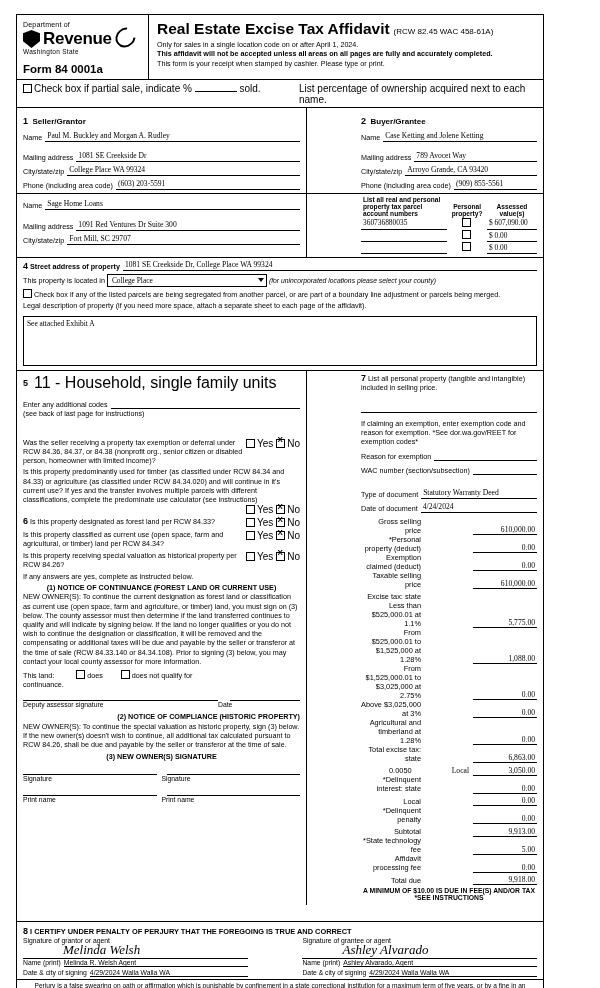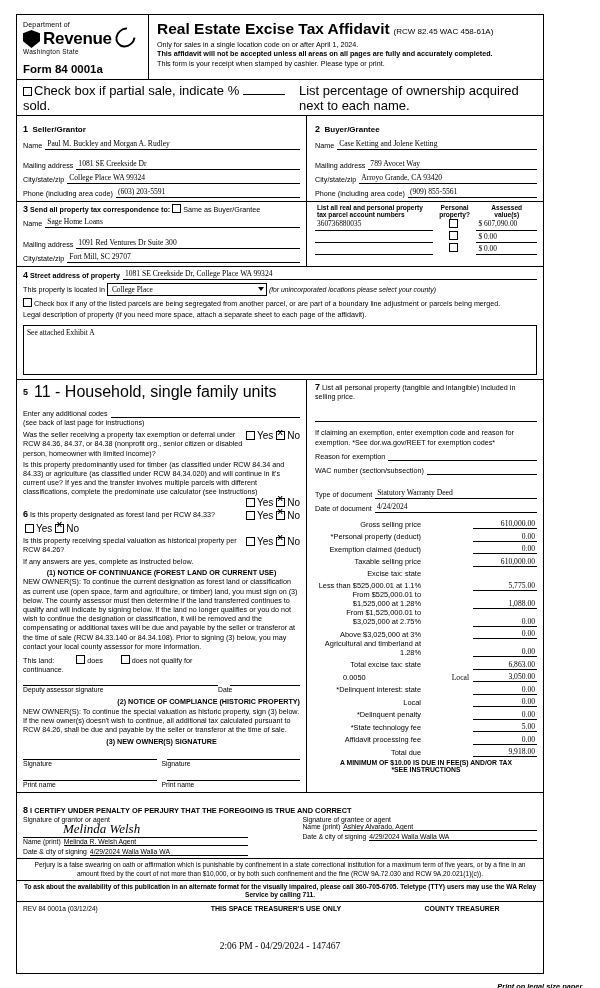--- a/index.html
+++ b/index.html
@@ -17,22 +17,22 @@
   .title{font-size:15.5px;font-weight:bold;display:inline-block;}
   .rcw{font-size:8px;display:inline-block;margin-left:4px;}
   .subtitle{font-size:7.2px;line-height:9.4px;margin-top:2px;}
   .subtitle b{font-weight:bold;}
   .lbl{font-size:7.2px;}
   .num{font-weight:bold;font-size:9px;}
   .ul{border-bottom:1px solid #000;display:inline-block;}
   .cb{display:inline-block;width:7px;height:7px;border:1px solid #000;vertical-align:-1px;margin-right:2px;background:#fff;}
   .cbx{position:relative;}
   .cbx:after{content:"X";position:absolute;left:0.4px;top:-3.4px;font-size:8px;font-weight:bold;line-height:8px;}
-  .sec{border-top:1px solid #000;}
-  .partial{padding:3px 6px 2px 6px;font-size:13px;display:flex;}
+  .sec{border-top:1px solid #000;gap:46px;}
+  .partial{padding:3px 6px 2px 6px;font-size:10px;display:flex;}
   .partial .left{width:276px;}
   .partial .right{flex:1;}
   .twocol{display:flex;}
   .colL{width:290px;border-right:1px solid #000;box-sizing:border-box;padding:2px 6px 3px 6px;}
   .colR{flex:1;box-sizing:border-box;padding:2px 6px 3px 8px;}
   .fl{display:flex;align-items:flex-end;font-size:7.2px;margin-top:3px;}
   .fl .t{white-space:nowrap;}
   .fl .line{flex:1;border-bottom:1px solid #000;margin-left:3px;position:relative;height:10px;}
   .fl .line span{position:absolute;left:2px;bottom:1px;font-size:7.6px;font-family:"Liberation Serif",serif;white-space:nowrap;}
   
@@ -47,21 +47,21 @@
   .legal{border:1px solid #000;height:44px;margin:3px 6px 4px 6px;font-size:7.4px;font-family:"Liberation Serif",serif;padding:2px 3px;}
   .yn{white-space:nowrap;font-size:10px;}
   .q{font-size:7.2px;line-height:9.2px;}
   
   .mt{width:100%;border-collapse:collapse;}
   .mt td{font-size:7.4px;padding:0;height:11.5px;vertical-align:bottom;}
   .mt td.l{text-align:right;padding-right:4px;}
   .mt td.v{width:62px;border-bottom:1px solid #000;text-align:right;font-family:"Liberation Serif",serif;font-size:7.6px;padding-right:2px;}
   .mt td.r{width:44px;border-bottom:1px solid #000;text-align:center;font-family:"Liberation Serif",serif;font-size:7.6px;}
   
-  .sigsec{border-top:1px solid #000;padding:12px 6px 2px 6px;}
+  .sigsec{border-top:1px solid #000;padding:4px 6px 2px 6px;margin-top:16px;}
   .sigrow{display:flex;font-size:7px;}
   .sigcol{width:50%;box-sizing:border-box;padding-right:10px;}
   .sigline{border-bottom:1px solid #000;height:14px;position:relative;}
   .sigline .hand{position:absolute;left:40px;bottom:0px;font-family:"Liberation Serif",serif;font-style:italic;font-size:13px;}
   .perjury{border-top:1px solid #000;font-size:6.6px;padding:2px 6px;line-height:8.2px;text-align:center;}
   .perjury b{font-weight:bold;}
   .treas{display:flex;border-top:1px solid #000;font-size:7px;}
   .treas div{padding:3px 6px;}
   .stamp{text-align:center;font-size:9.5px;font-family:"Liberation Serif",serif;margin-top:26px;}
   .footnote{display:flex;justify-content:space-between;font-size:7.4px;margin-top:8px;}
@@ -156,21 +156,20 @@
             <span class="t">Phone (including area code)</span>
             <span class="line">
               <span>(909) 855-5561</span>
             </span>
           </div>
       </div>
     </div>
 
     <div class="twocol sec">
       <div class="colL">
-        <div style="font-size:7.2px;"><span class="num">3</span> <b>Send all property tax correspondence to:</b> <span class="cb"></span><span>Same as Buyer/Grantee</span></div>
         <div class="fl">
             <span class="t">Name</span>
             <span class="line">
               <span>Sage Home Loans</span>
             </span>
           </div>
         <div class="fl" style="margin-top:10px;">
             <span class="t">Mailing address</span>
             <span class="line">
               <span>1091 Red Ventures Dr Suite 300</span>
@@ -235,37 +234,38 @@
           <span class="box">11 - Household, single family units</span>
         </div>
         <div class="fl" style="margin-top:6px;">
             <span class="t">Enter any additional codes</span>
             <span class="line">
               <span></span>
             </span>
           </div>
         <div class="q">(see back of last page for instructions)</div>
 
-        <div style="display:flex;margin-top:3px;">
+        <div style="display:flex;margin-top:20px;">
           <div class="q" style="flex:1;">Was the seller receiving a property tax exemption or deferral under RCW 84.36, 84.37, or 84.38 (nonprofit org., senior citizen or disabled person, homeowner with limited income)?</div>
           <div class="yn" style="padding-left:2px;white-space:nowrap;"><span class="cb"></span>Yes<span class="cb cbx" style="margin-left:3px;"></span>No</div>
         </div>
 
         <div style="display:flex;margin-top:2px;">
           <div class="q" style="flex:1;">
             <span>Is this property predominantly used for timber (as classified under RCW 84.34 and 84.33) or agriculture (as classified under RCW 84.34.020) and will continue in it's current use? If yes and the transfer involves multiple parcels with different classifications, complete the predominate use calculator (see instructions)</span>
           </div>
         </div>
         <div class="yn" style="text-align:right;"><span class="cb"></span>Yes<span class="cb cbx" style="margin-left:3px;"></span>No</div>
 
         <div style="display:flex;margin-top:2px;">
           <div class="q" style="flex:1;"><b><span class="num">6</span></b> <span>Is this property designated as forest land per RCW 84.33?</span></div>
           <div class="yn" style="padding-left:2px;"><span class="cb"></span>Yes<span class="cb cbx" style="margin-left:3px;"></span>No</div>
         </div>
         <div style="display:flex;margin-top:2px;">
+          <div class="q" style="flex:1;">Is this property classified as current use (open space, farm and agricultural, or timber) land per RCW 84.34?</div>
           <div class="yn" style="padding-left:2px;"><span class="cb"></span>Yes<span class="cb cbx" style="margin-left:3px;"></span>No</div>
         </div>
         <div style="display:flex;margin-top:2px;">
           <div class="q" style="flex:1;">Is this property receiving special valuation as historical property per RCW 84.26?</div>
           <div class="yn" style="padding-left:2px;"><span class="cb"></span>Yes<span class="cb cbx" style="margin-left:3px;"></span>No</div>
         </div>
         <div class="q" style="margin-top:3px;">If any answers are yes, complete as instructed below.</div>
         <div class="q" style="margin-top:2px;text-align:center;"><b>(1) NOTICE OF CONTINUANCE (FOREST LAND OR CURRENT USE)</b></div>
         <div class="q">NEW OWNER(S): To continue the current designation as forest land or classification as current use (open space, farm and agriculture, or timber) land, you must sign on (3) below. The county assessor must then determine if the land transferred continues to qualify and will indicate by signing below. If the land no longer qualifies or you do not wish to continue the designation or classification, it will be removed and the compensating or additional taxes will be due and payable by the seller or transferor at the time of sale (RCW 84.33.140 or 84.34.108). Prior to signing (3) below, you may contact your local county assessor for more information.</div>
         <div class="q" style="margin-top:4px;">
@@ -403,20 +403,25 @@
               </tr>
           <tr>
                 <td class="l">Local</td>
                 <td class="r" style="border:none;"></td>
                 <td class="v">0.00</td>
               </tr>
           <tr>
                 <td class="l">*Delinquent penalty</td>
                 <td class="r" style="border:none;"></td>
                 <td class="v">0.00</td>
+              </tr>
+          <tr>
+                <td class="l">Subtotal</td>
+                <td class="r" style="border:none;"></td>
+                <td class="v">9,913.00</td>
               </tr>
           <tr>
                 <td class="l">*State technology fee</td>
                 <td class="r" style="border:none;"></td>
                 <td class="v">5.00</td>
               </tr>
           <tr>
                 <td class="l">Affidavit processing fee</td>
                 <td class="r" style="border:none;"></td>
                 <td class="v">0.00</td>
@@ -445,20 +450,23 @@
               <span>Name (print)</span>
               <span class="ul" style="flex:1;margin-left:3px;">Melinda R. Welsh Agent</span>
             </div>
           <div style="font-size:6.8px;display:flex;margin-top:2px;">
               <span>Date &amp; city of signing</span>
               <span class="ul" style="flex:1;margin-left:3px;">4/29/2024 Walla Walla WA</span>
             </div>
         </div>
         <div class="sigcol" style="padding-right:0;">
           <div style="font-size:6.8px;">Signature of grantee or agent</div>
+          <div class="sigline">
+              <span class="hand">Ashley Alvarado</span>
+            </div>
           <div style="font-size:6.8px;display:flex;">
               <span>Name (print)</span>
               <span class="ul" style="flex:1;margin-left:3px;">Ashley Alvarado, Agent</span>
             </div>
           <div style="font-size:6.8px;display:flex;margin-top:2px;">
               <span>Date &amp; city of signing</span>
               <span class="ul" style="flex:1;margin-left:3px;">4/29/2024 Walla Walla  WA</span>
             </div>
         </div>
       </div>

